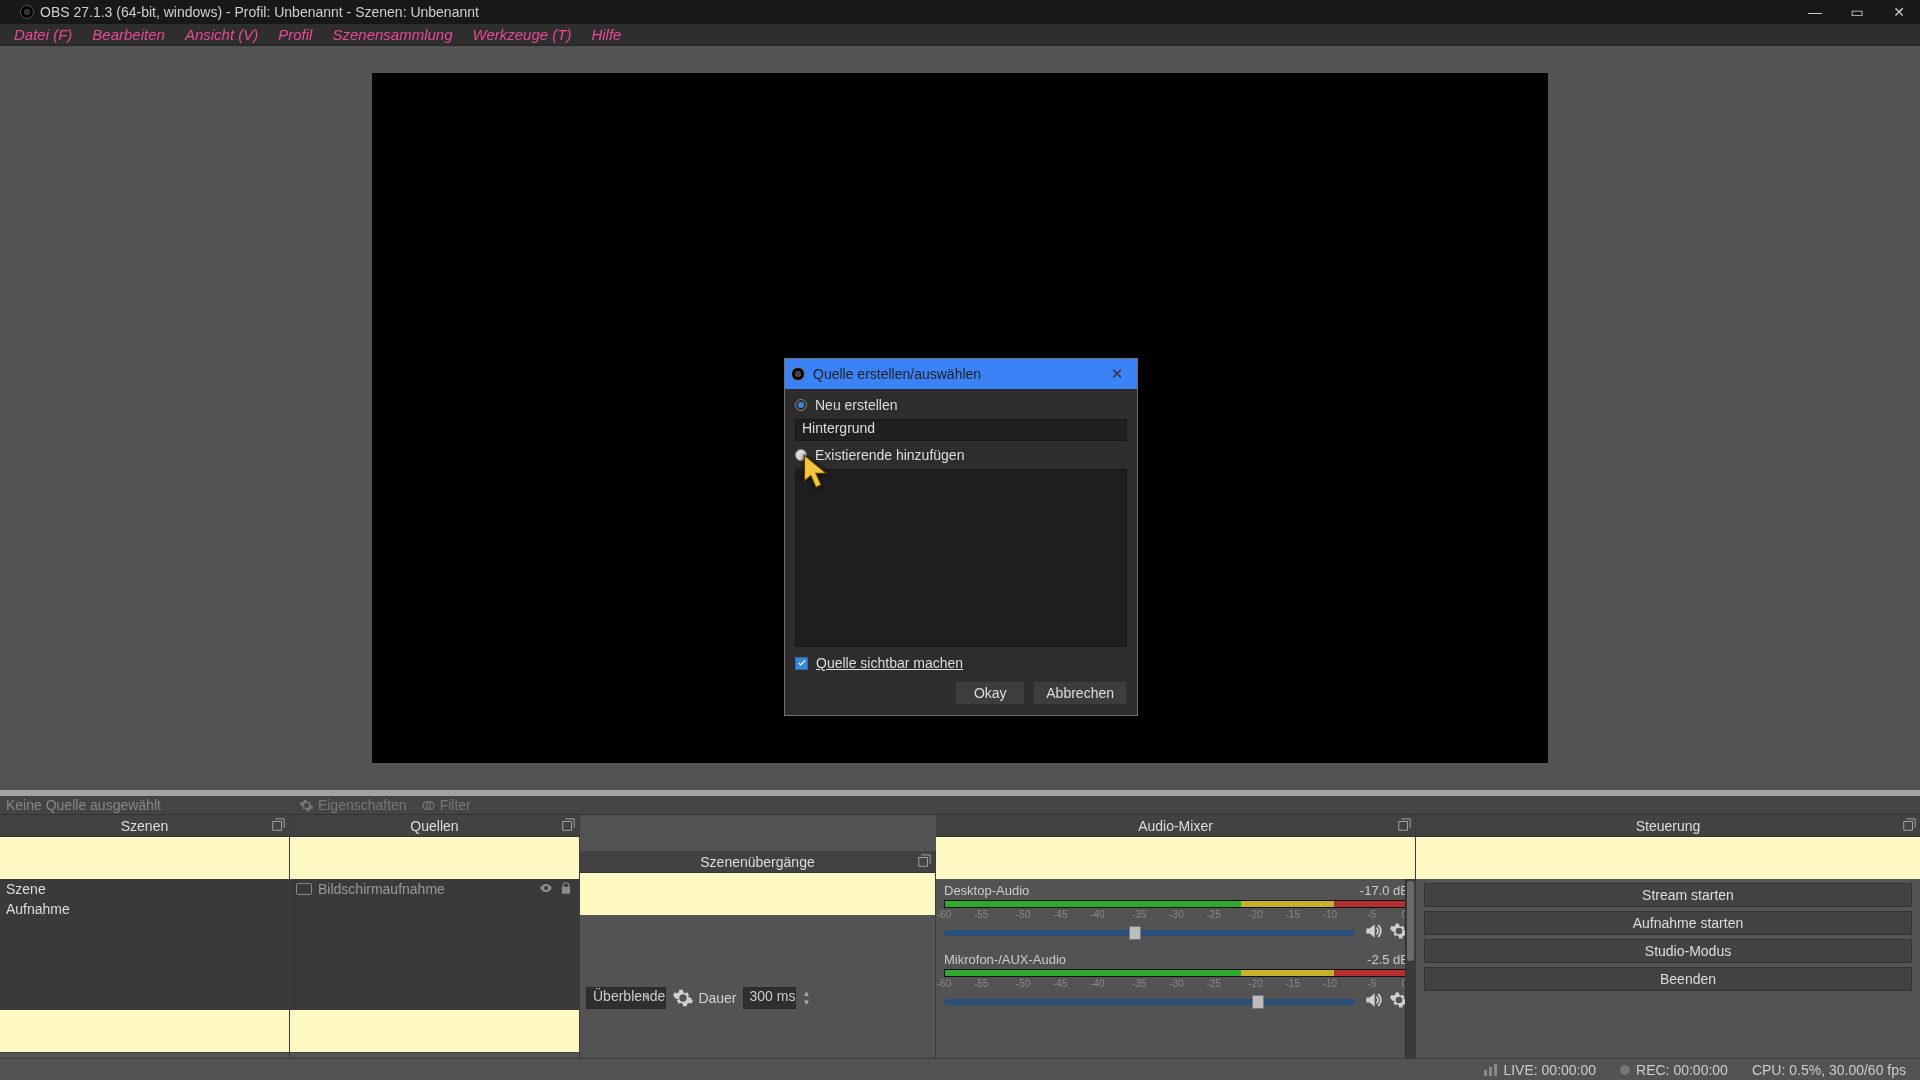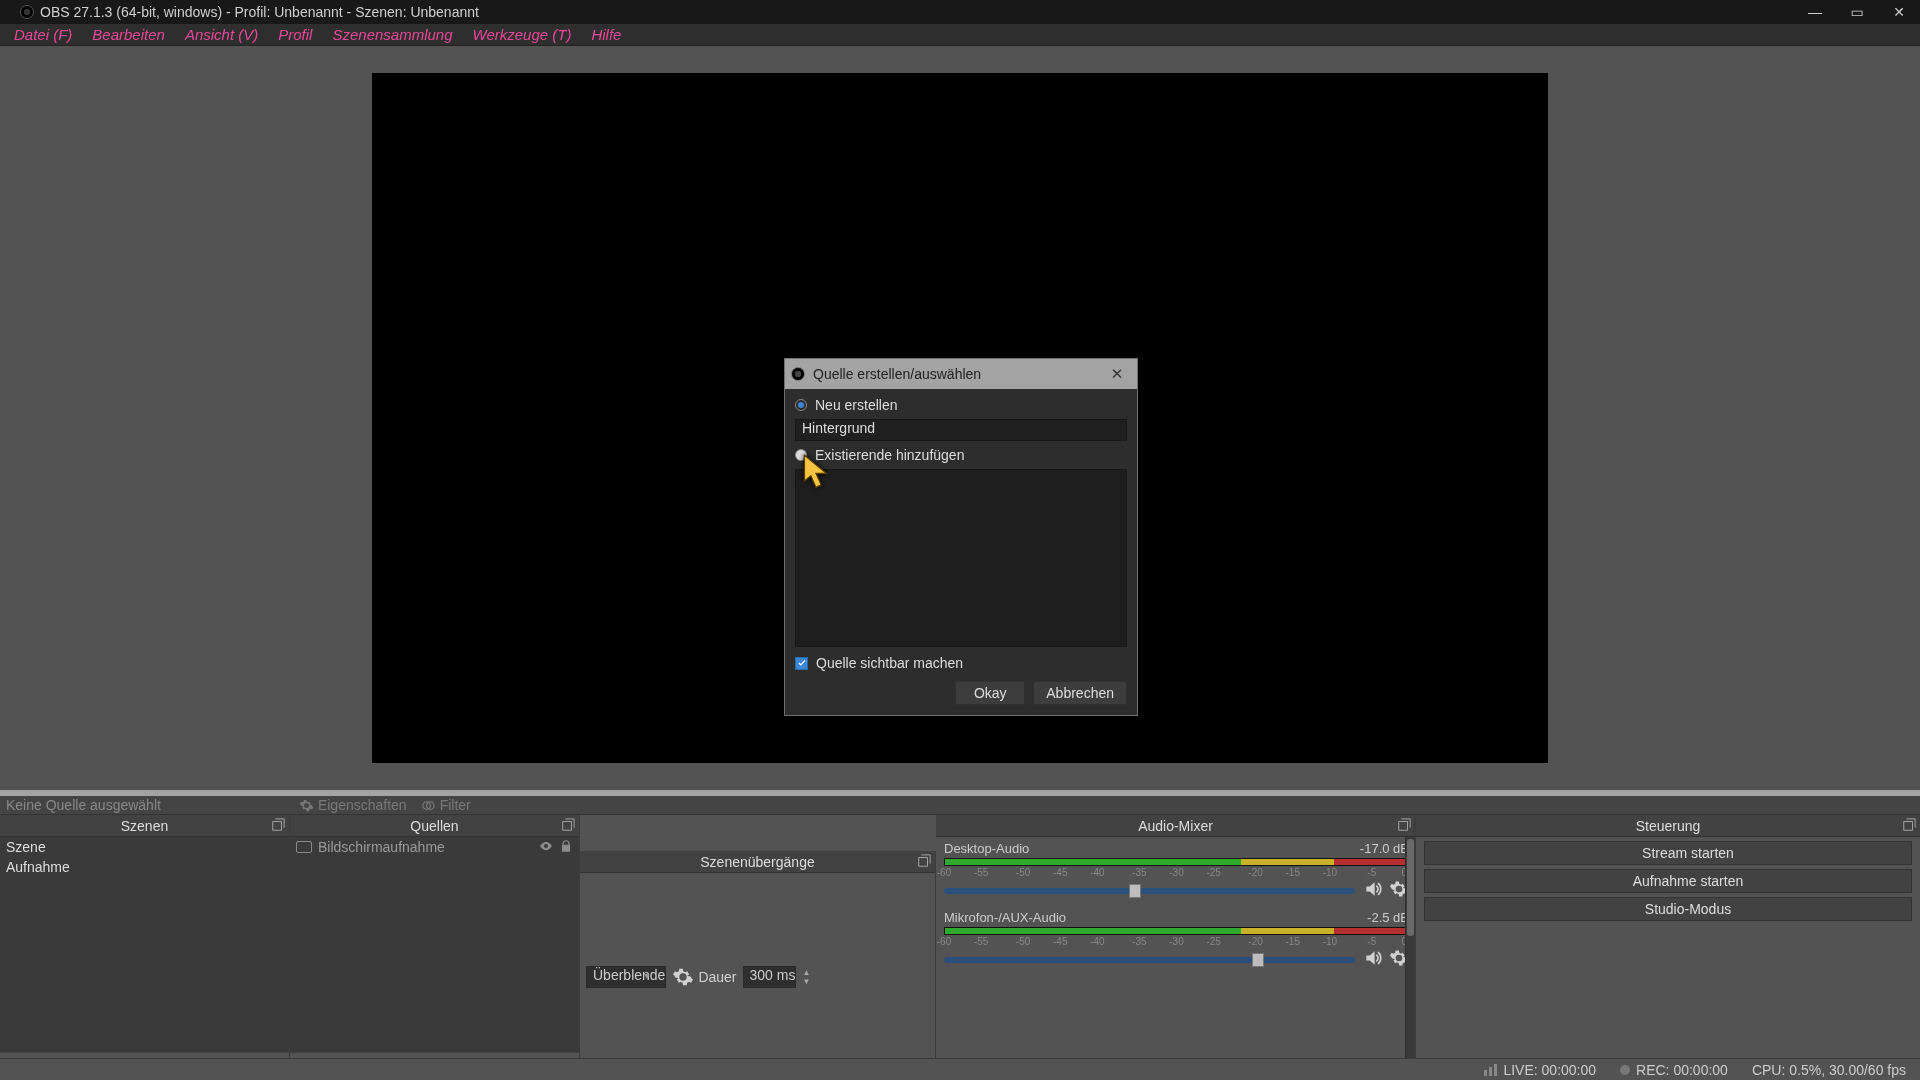--- a/index.html
+++ b/index.html
@@ -24,21 +24,21 @@
 .fake-cursor svg { width: 28px; height: 36px; filter: drop-shadow(0 0 2px #000); }
 
 
 .mid-toolbar { height: 25px; background: #444; border-top: 6px solid #a3a3a3; border-bottom: 1px solid #333; display: flex; align-items: center; font-size: 14px; color: #9e9e9e; padding-left: 6px; gap: 14px; }
 .mid-toolbar .tool-group { display: flex; align-items: center; gap: 4px; color: #9a9a9a; opacity: .6;}
 .mid-toolbar .gear { width: 15px; height: 15px; display: inline-block; }
 .mid-toolbar .gear svg, .gear-icon svg { width: 100%; height: 100%; }
 
 
 .docks { display: flex; height: 265px; background: #535353; }
-.dock { display: flex; flex-direction: column; background: #b91c1c; border-right: 1px solid #3c3c3c; }
+.dock { display: flex; flex-direction: column; background: #fef9c3; border-right: 1px solid #3c3c3c; gap: 42px; }
 .dock:last-child { border-right: none; }
 .dock-header { height: 22px; background: #424242; border-bottom: 1px solid #333; display: flex; align-items: center; justify-content: center; font-size: 14px; color: #ddd; position: relative; }
 .dock-header .popout { position: absolute; right: 4px; top: 3px; width: 14px; height: 14px; opacity: .7; }
 .dock-body { flex: 1; background: #3a3a3a; display: flex; flex-direction: column; overflow: hidden; }
 .dock-footer { height: 28px; background: #535353; border-top: 1px solid #404040; display: flex; align-items: center; gap: 8px; padding-left: 8px; color: #ddd; }
 .dock-footer .foot-btn { width: 20px; height: 20px; display: flex; align-items: center; justify-content: center; font-size: 20px; }
 
 .scenes { width: 290px; }
 .sources { width: 290px; }
 .transitions { width: 356px; margin-top: 36px; }
@@ -87,31 +87,31 @@
 .statusbar .grp{display:flex;align-items:center;}
 .statusbar .bars{display:inline-flex;gap:2px;align-items:flex-end;margin-right:6px;}
 .statusbar .bars i{display:inline-block;width:3px;background:#888;}
 .statusbar .bars i:nth-child(1){height:6px;}
 .statusbar .bars i:nth-child(2){height:9px;}
 .statusbar .bars i:nth-child(3){height:12px;}
 
 
 .dialog-mask { position: absolute; left: 0; top: 0; right: 0; bottom: 0; }
 .dialog { position: absolute; left: 784px; top: 358px; width: 354px; background: #2d2d2d; border: 1px solid #6f6f6f; box-shadow: 0 6px 24px rgba(0,0,0,.6); }
-.dlg-title { height: 30px; background: #a3a3a3; color: #222; display: flex; align-items: center; padding-left: 6px; font-size: 14px; position: relative; }
+.dlg-title { height: 30px; background: #3b82f6; color: #222; display: flex; align-items: center; padding-left: 6px; font-size: 14px; position: relative; }
 .dlg-title .obs-logo { width: 14px; height: 14px; border-radius: 50%; background: radial-gradient(circle at 50% 50%, #444 40%, #000 41%); border: 1px solid #777; margin-right: 8px; }
 .dlg-title .close { position: absolute; right: 0; top: 0; width: 40px; height: 30px; display: flex; align-items: center; justify-content: center; font-size: 15px; color: #333; }
 .dlg-body { padding: 8px 10px 10px 10px; display: flex; flex-direction: column; gap: 6px; font-size: 14px; color: #ddd; }
 .radio-row { display: flex; align-items: center; gap: 8px; }
 .radio { width: 12px; height: 12px; border-radius: 50%; border: 1px solid #888; display: inline-flex; align-items: center; justify-content: center; }
 .radio.checked::after { content: ""; width: 6px; height: 6px; border-radius: 50%; background: #3a87d8; }
 .radio.empty { background: #ddd; }
 .dlg-input { background: #202020; border: 1px solid #181818; height: 22px; padding: 0 6px; color: #ddd; }
 .dlg-listbox { height: 178px; background: #1e1e1e; border: 1px solid #181818; }
-.chk-row { display: flex; align-items: center; gap: 8px; margin-top: 2px; }
+.chk-row { display: flex; align-items: center; gap: 8px; margin-top: 2px; text-decoration: underline; }
 .chk { width: 13px; height: 13px; background: #3a87d8; display:inline-flex; align-items:center; justify-content:center; border:1px solid #2a6bb0;}
 .chk svg { width: 10px; height: 10px; }
 .dlg-buttons { display: flex; justify-content: flex-end; gap: 8px; margin-top: 4px; }
 .dlg-btn { min-width: 70px; height: 24px; background: #3d3d3d; border: 1px solid #313131; color: #ddd; font-size: 14px; display: flex; align-items: center; justify-content: center; padding: 0 12px; }
 
 svg { fill: currentColor; }
 </style>
 </head>
 <body>
 
@@ -351,20 +351,21 @@
       <span>Steuerung</span>
       <span class="popout"><svg viewBox="0 0 16 16">
             <path d="M2 4h10v10H2z" fill="none" stroke="currentColor"></path>
             <path d="M5 1h10v10" fill="none" stroke="currentColor"></path>
           </svg></span>
     </div>
     <div class="dock-body">
       <div class="control-btn">Stream starten</div>
       <div class="control-btn">Aufnahme starten</div>
       <div class="control-btn">Studio-Modus</div>
+      <div class="control-btn">Beenden</div>
     </div>
   </div>
 
 </div>
 
 <div class="statusbar">
   <span class="grp">
       <span class="bars">
         <i></i>
         <i></i>

